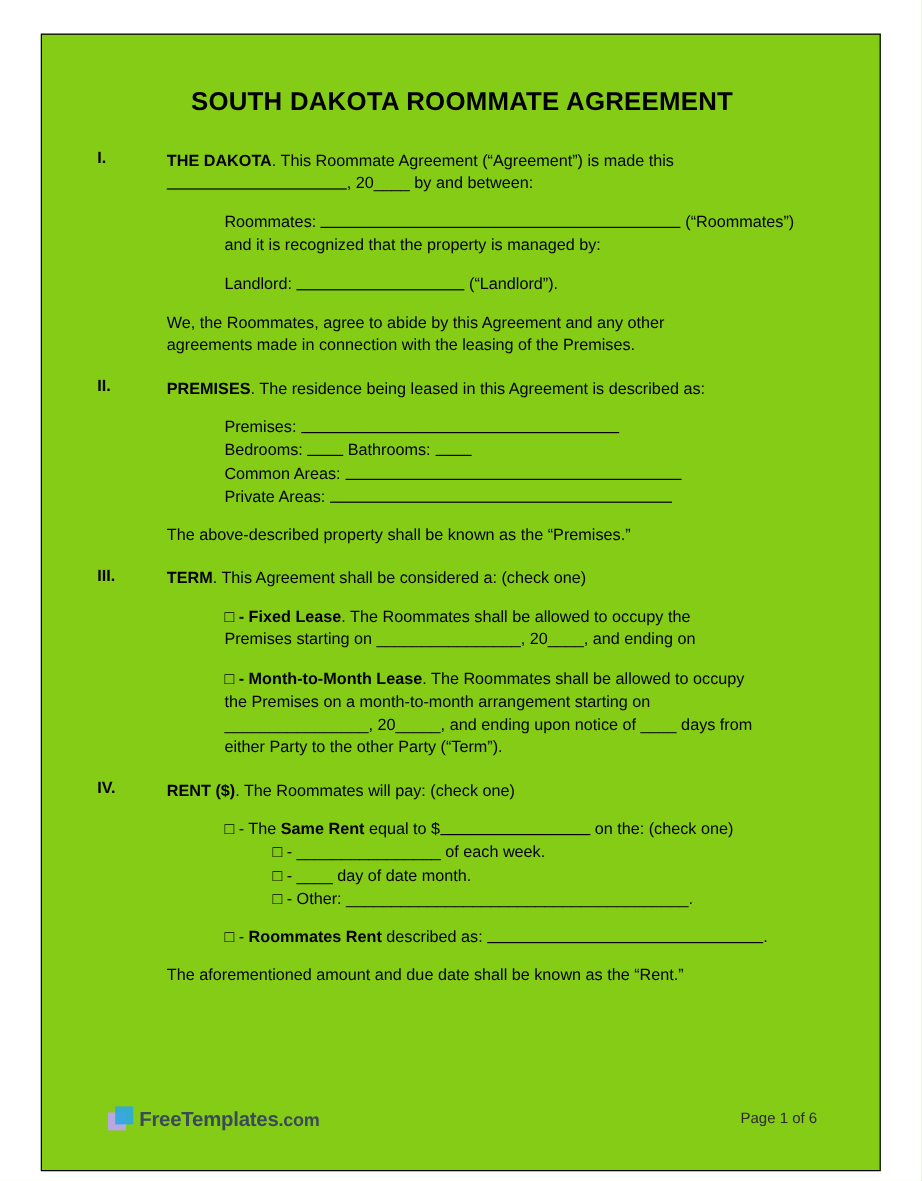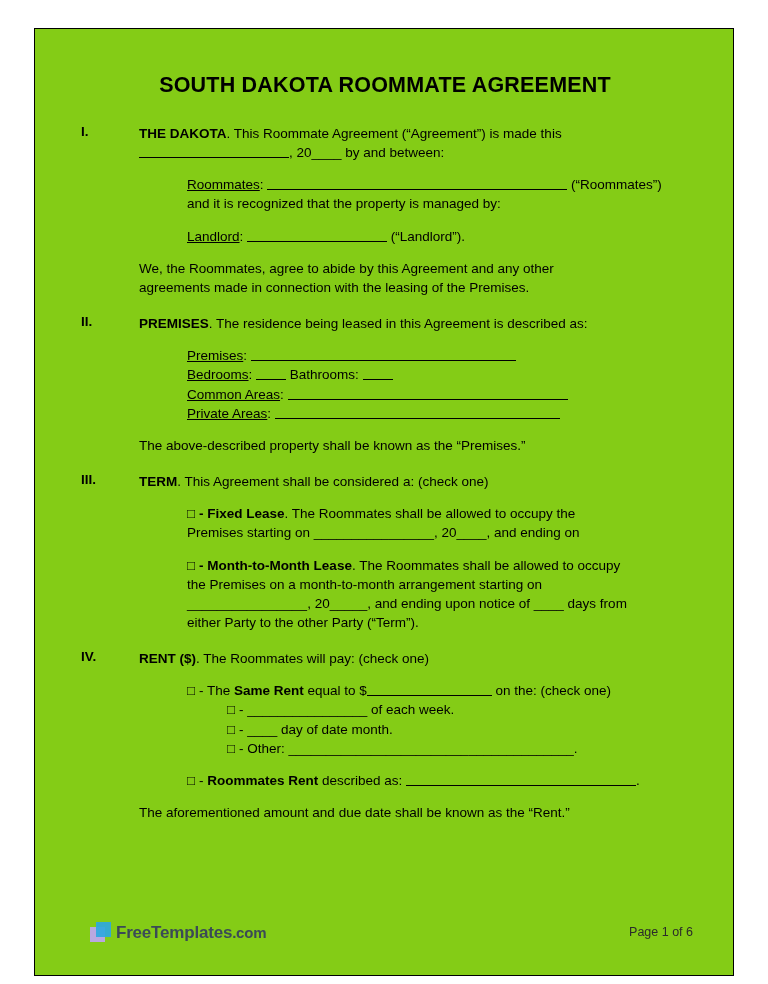--- a/index.html
+++ b/index.html
@@ -56,21 +56,20 @@
   }
   .sec-body b { font-weight: bold; }
   .indent {
     margin-left: 48px;
   }
   .blk {
     margin-top: 13px;
   }
   .gap-md { height: 17px; }
   .u {
-    text-decoration: underline;
   }
   .fill {
     display: inline-block;
     border-bottom: 1px solid #000;
     vertical-align: baseline;
     height: 13px;
     margin-bottom: -1px;
   }
   .chk {
     font-size: 13.5px;
@@ -107,21 +106,21 @@
     font-weight: bold;
     color: #3b4a57;
     letter-spacing: -0.2px;
   }
   .logo-text .dotcom {
     font-size: 15px;
     font-weight: bold;
   }
   .page-num {
     position: absolute;
-    right: 40px;
+    right: 52px;
     bottom: 36px;
     font-size: 12.5px;
     color: #2b2b2b;
   }
 </style>
 </head>
 <body>
 
 <div class="page">
 

